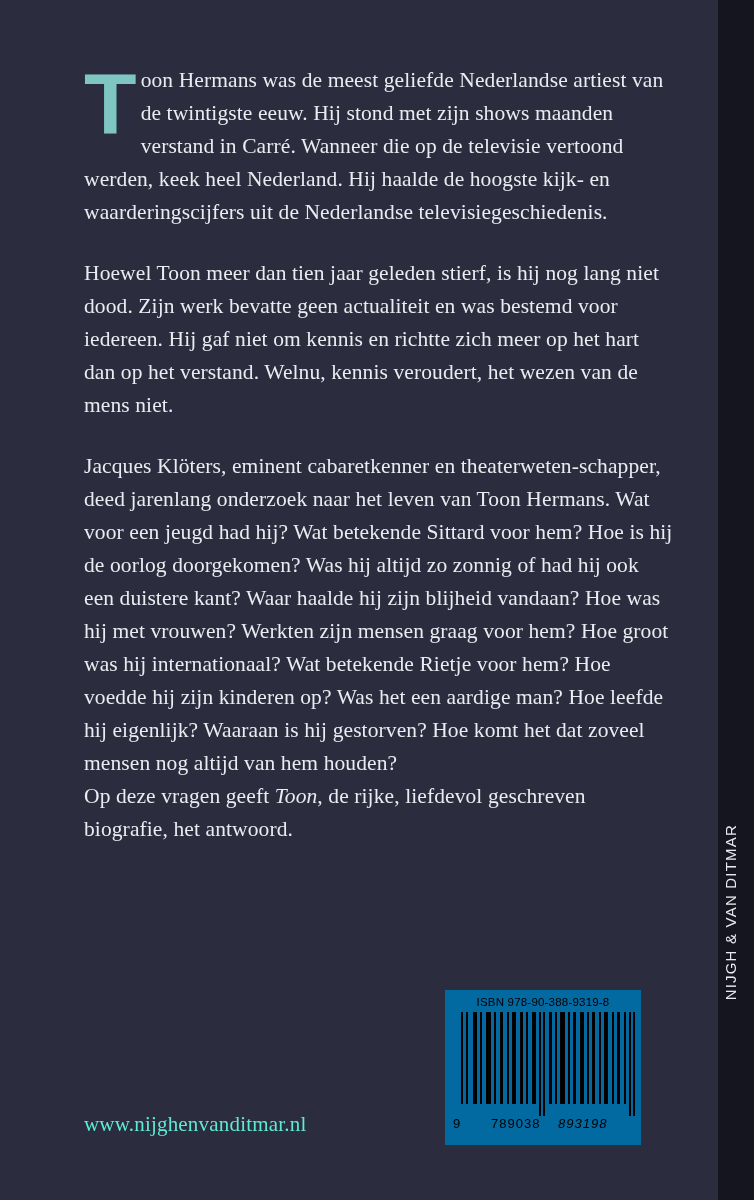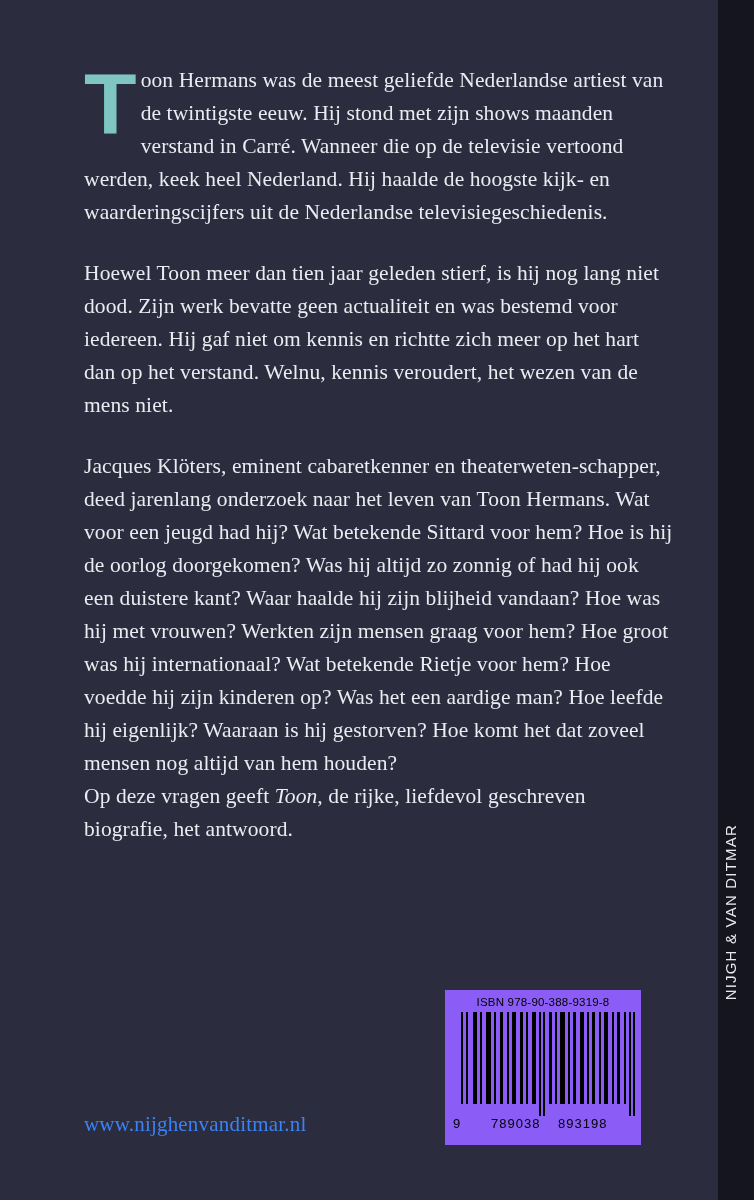--- a/index.html
+++ b/index.html
@@ -77,21 +77,21 @@
     margin-top: 45px;
   }
 
   
   .barcode-box {
     position: absolute;
     left: 443px;
     top: 988px;
     width: 200px;
     height: 159px;
-    background: #8b5cf6;
+    background: #0369a1;
     border: 2px solid #2b2d3e;
     box-sizing: border-box;
     padding: 6px 8px 4px 8px;
   }
   .isbn-text {
     font-family: "Liberation Sans", sans-serif;
     font-size: 11.5px;
     color: #000000;
     text-align: center;
     letter-spacing: 0.2px;
@@ -123,21 +123,21 @@
   .bc-digits span {
     position: absolute;
     top: 0;
   }
 
   .url {
     position: absolute;
     left: 84px;
     top: 1112px;
     font-size: 21px;
-    color: #3b82f6;
+    color: #5eead4;
     letter-spacing: 0.2px;
   }
 </style>
 </head>
 <body>
 
 <div class="page">
 
   <div class="spine">
     <div class="spine-text">NIJGH &amp; VAN DITMAR</div>
@@ -193,19 +193,19 @@
       <i class="short" style="left:151px;width:4px;"></i>
       <i class="short" style="left:159px;width:2px;"></i>
       <i class="short" style="left:164px;width:3px;"></i>
       <i class="short" style="left:171px;width:2px;"></i>
       <i style="left:176px; width:2px;"></i>
       <i style="left:180px; width:2px;"></i>
     </div>
     <div class="bc-digits">
       <span style="left:0px;">9</span>
       <span style="left:38px;">789038</span>
-      <span style="left:105px;">893198</span>
+      <span style="left:105px;font-style:italic;">893198</span>
     </div>
   </div>
 
   <div class="url">www.nijghenvanditmar.nl</div>
 
 </div>
 
 </body></html>

